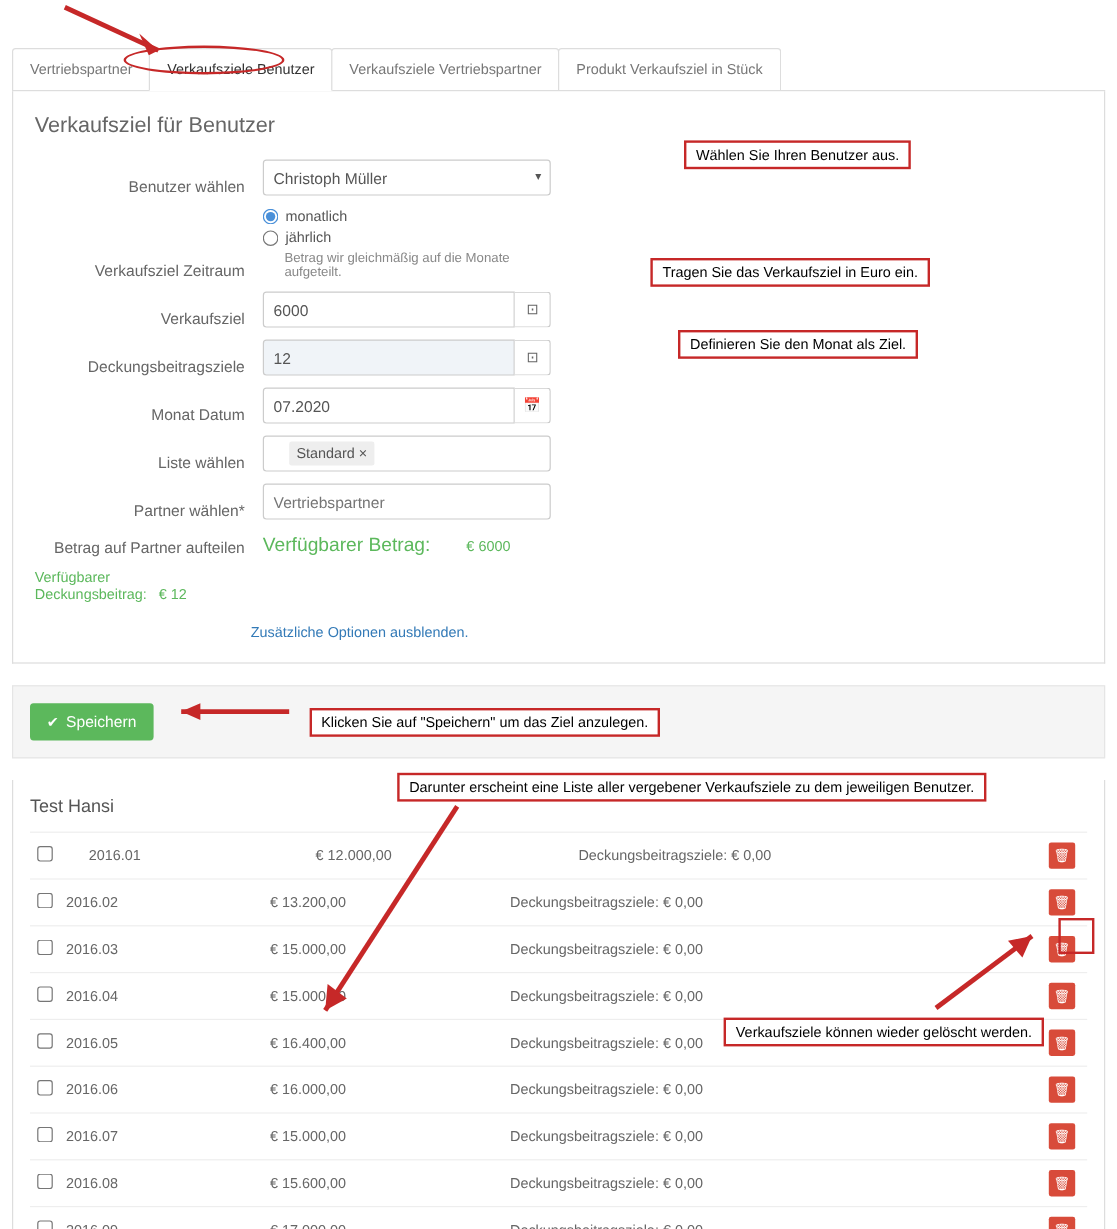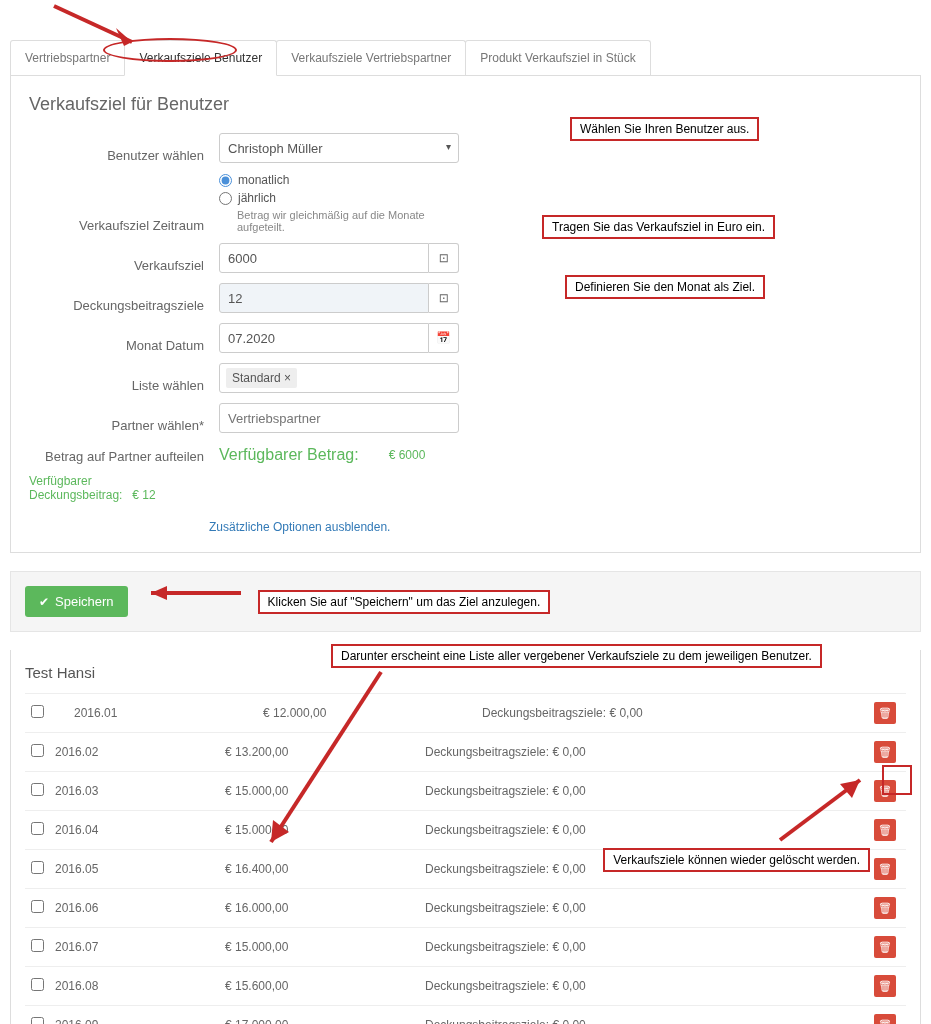--- a/index.html
+++ b/index.html
@@ -17,21 +17,21 @@
 .form-control.shaded { background: #f0f4f8; }
 select.form-control { appearance: none; -webkit-appearance: none; background: #fff; padding-right: 24px; }
 .select-wrap { position: relative; }
 .select-caret { position: absolute; right: 8px; top: 8px; pointer-events: none; color: #555; font-size: 10px; }
 .input-group { display: flex; }
 .input-group .form-control { border-radius: 3px 0 0 3px; }
 .input-addon { width: 34px; height: 30px; border: 1px solid #ccc; border-left: none; border-radius: 0 3px 3px 0; display: flex; align-items: center; justify-content: center; background: #fff; color: #666; cursor: pointer; font-size: 12px; }
 .radio-row { display: flex; align-items: center; margin-bottom: 4px; font-size: 12px; color: #555; }
 .radio-row input { margin-right: 6px; accent-color: #4a90d9; }
 .helper-sub { font-size: 11px; color: #888; margin-left: 18px; }
-.tag-box { display: flex; align-items: center; width: 240px; min-height: 30px; padding: 3px 6px; border: 1px solid #ccc; border-radius: 3px; background: #fff; }
+.tag-box { display: flex; align-items: center; width: 240px; min-height: 30px; padding: 3px 21px; border: 1px solid #ccc; border-radius: 3px; background: #fff; }
 .tag { background: #eee; padding: 3px 6px; font-size: 12px; color: #555; border-radius: 2px; }
 .avail-row { display: flex; align-items: center; }
 .avail-label { color: #5cb85c; font-size: 16px; margin-right: 30px; }
 .avail-val { color: #5cb85c; font-size: 12px; }
 .green-block { color: #5cb85c; font-size: 12px; margin: 6px 0 0 0; }
 .gb-label { display: inline-block; width: 100px; }
 .link-blue { color: #337ab7; font-size: 12px; margin: 18px 0 0 180px; cursor: pointer; }
 .action-bar { background: #f5f5f5; border: 1px solid #e5e5e5; padding: 14px; margin-top: 18px; display: flex; align-items: center; }
 .btn { display: inline-flex; align-items: center; padding: 8px 14px; border: none; border-radius: 3px; font-size: 13px; cursor: pointer; color: #fff; }
 .btn-green { background: #5cb85c; }

